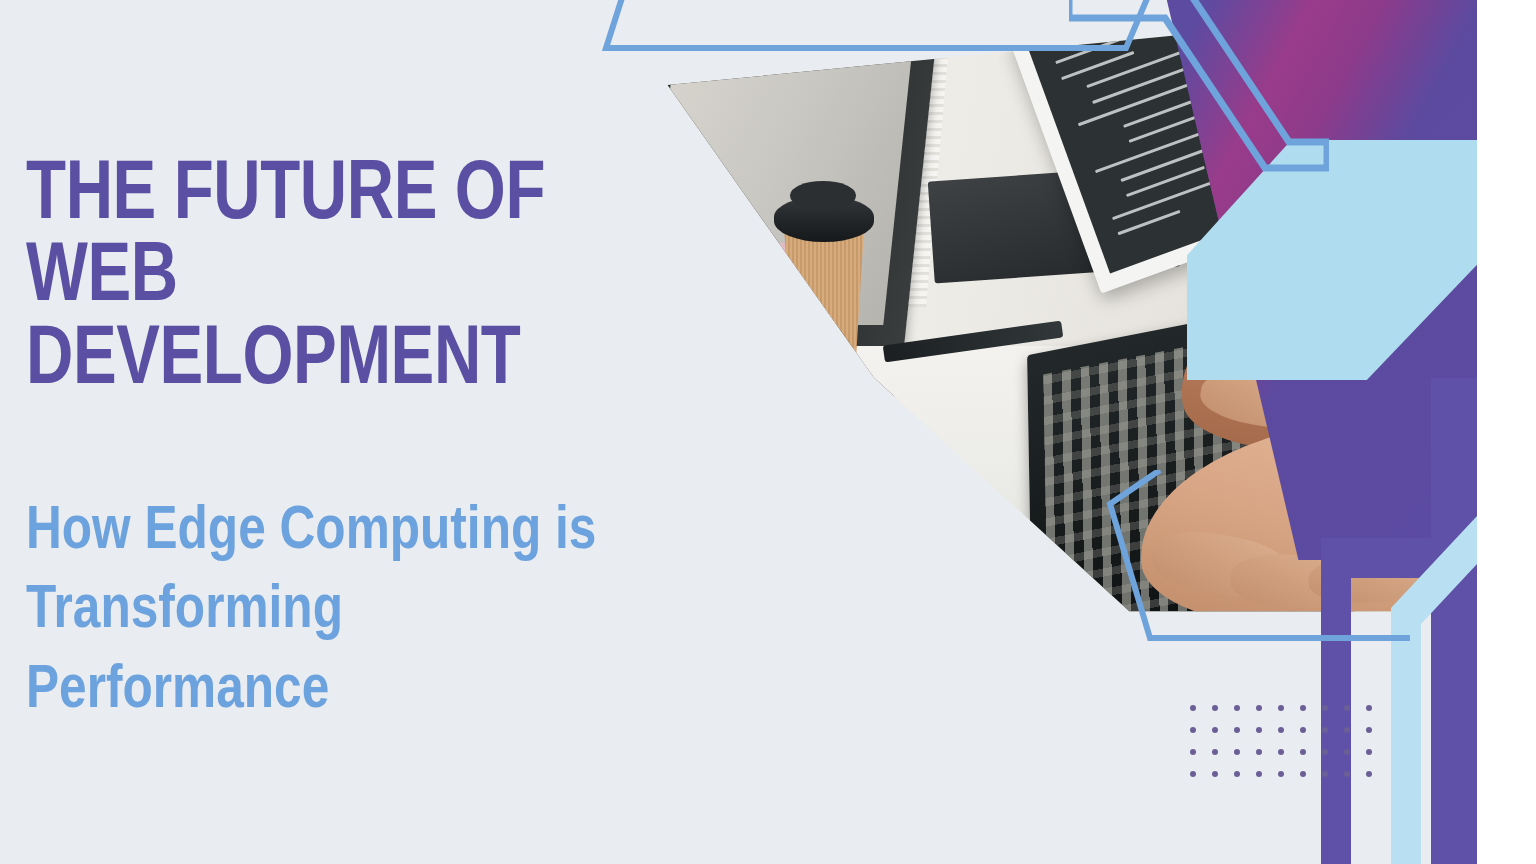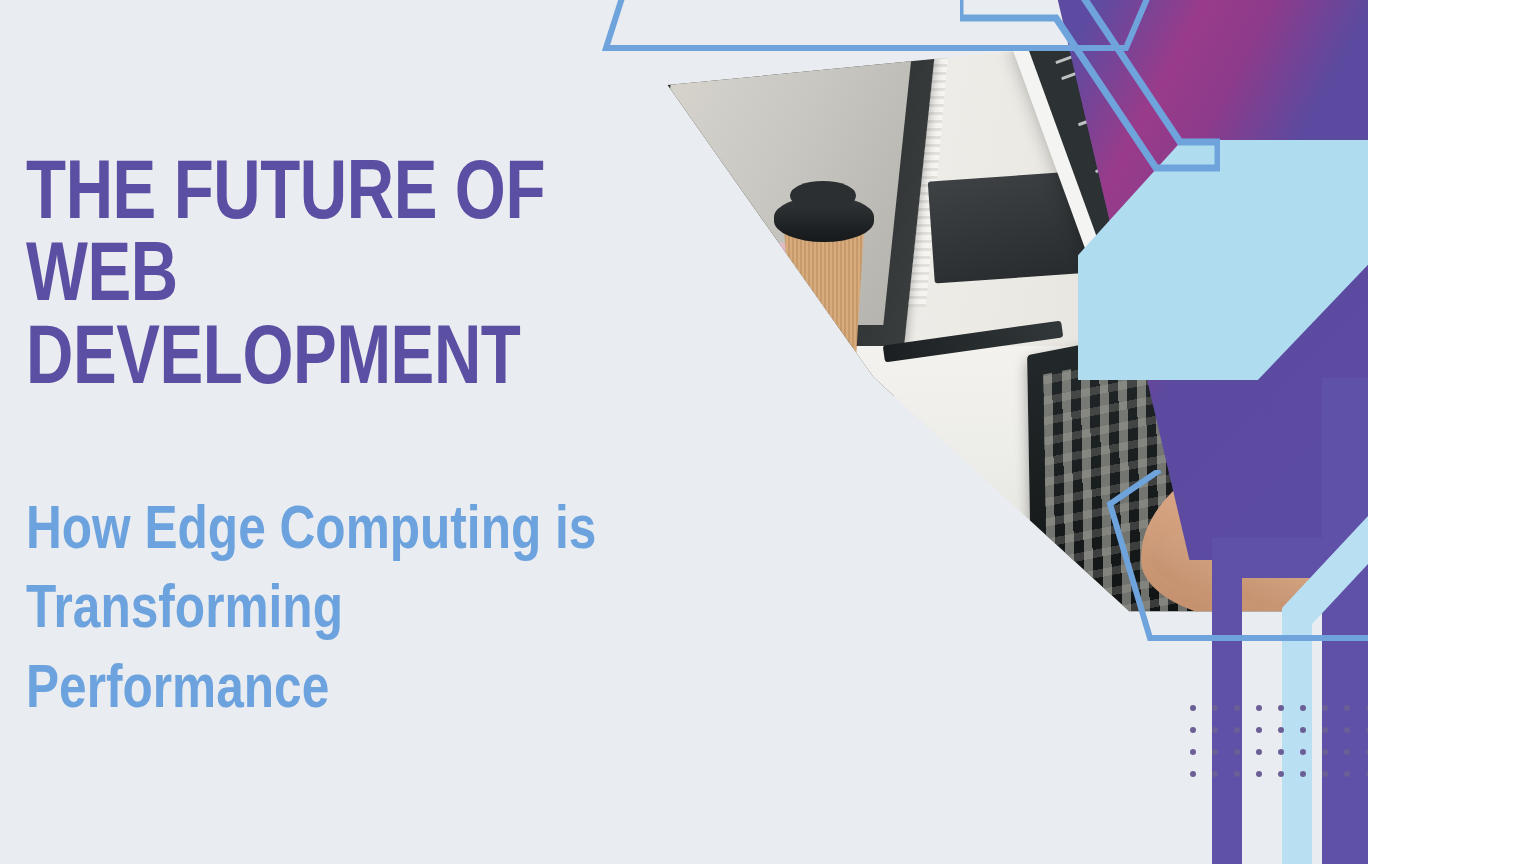--- a/index.html
+++ b/index.html
@@ -2,26 +2,25 @@
 <html><head>
 <meta charset="utf-8">
 <style>
   html, body {
     margin: 0;
     padding: 0;
     background: #ffffff;
   }
   .banner {
     position: relative;
-    width: 1356px;
+    width: 1477px;
     height: 864px;
     overflow: hidden;
     background: #e9ecf0;
     font-family: "Liberation Sans", sans-serif;
-    padding-left: 12px;
   }
 
   
   .bg-base {
     position: absolute;
     inset: 0;
     background: #e9ecf0;
   }
 
   

